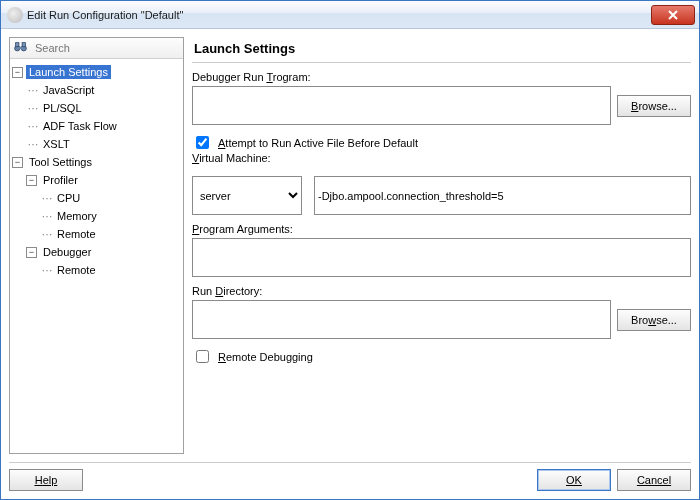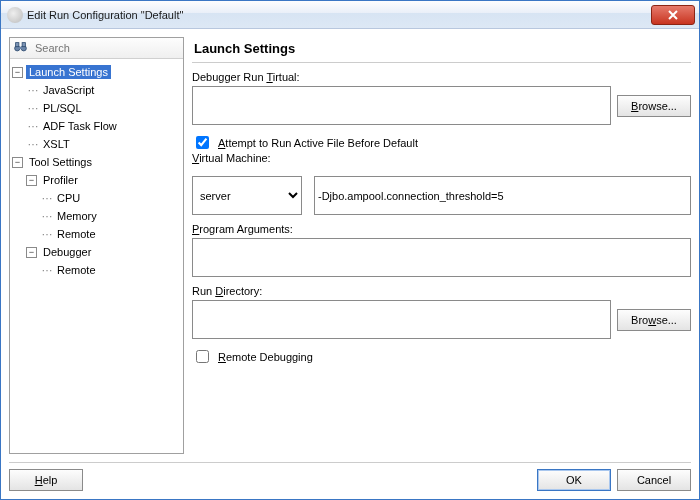--- a/index.html
+++ b/index.html
@@ -27,21 +27,21 @@
   .right-panel { flex: 1; display:flex; flex-direction:column; min-width:0; }
   .heading { font-weight: bold; font-size: 13px; padding: 4px 0 6px 2px; border-bottom: 1px solid #ccc; margin-bottom: 8px; }
   .form-row { display:flex; align-items:center; gap:6px; }
   .form-col { display:flex; flex-direction:column; gap:3px; margin-bottom:8px; }
   .lbl-txt { color:#000; }
   .u { text-decoration: underline; }
   input[type=text].field, select.field { border:1px solid #8a8a8a; height:39px; padding:1px 3px; background:#fff; }
   .btn { height:22px; min-width:74px; padding:0 12px; border:1px solid #8a8a8a; background:linear-gradient(to bottom,#fdfdfd,#e4e4e4); cursor:default; }
   .btn.default { border:1px solid #3a76c4; box-shadow:0 0 0 1px #a9c7ee inset; }
   .chk { width:13px; height:13px; }
-  .bottom-bar { display:flex; padding:6px 8px 8px 8px; gap:6px; align-items:center; }
+  .bottom-bar { display:flex; padding:6px 8px 8px 8px; gap:6px; align-items:center;text-decoration:underline; }
   .bottom-bar .spacer { flex:1; }
   .hline { border-top:1px solid #ccc; margin:0 8px; }
   .vm-row { display:flex; gap:12px; align-items:flex-end; margin-bottom:8px;}
   .vm-row .col { display:flex; flex-direction:column; gap:12px; }
 </style>
 </head>
 <body>
 
 <div class="window">
   <div class="titlebar">
@@ -118,21 +118,21 @@
             <span class="dash">⋯</span>
             <span class="lbl">Remote</span>
           </div>
       </div>
     </div>
 
     <div class="right-panel">
       <div class="heading">Launch Settings</div>
 
       <div class="form-col">
-        <span class="lbl-txt"><span>Debugger Run </span><span class="u">T</span><span>irtual:</span></span>
+        <span class="lbl-txt"><span>Debugger Run </span><span class="u">T</span><span>rogram:</span></span>
         <div class="form-row">
           <input type="text" class="field" style="flex: 1 1 0%;" value="">
           <button class="btn"><span class="u">B</span><span>rowse...</span></button>
         </div>
       </div>
 
       <div class="form-row">
         <input type="checkbox" class="chk" checked="" style="">
         <span class="lbl-txt"><span class="u">A</span><span>ttempt to Run Active File Before Default</span></span>
       </div>

